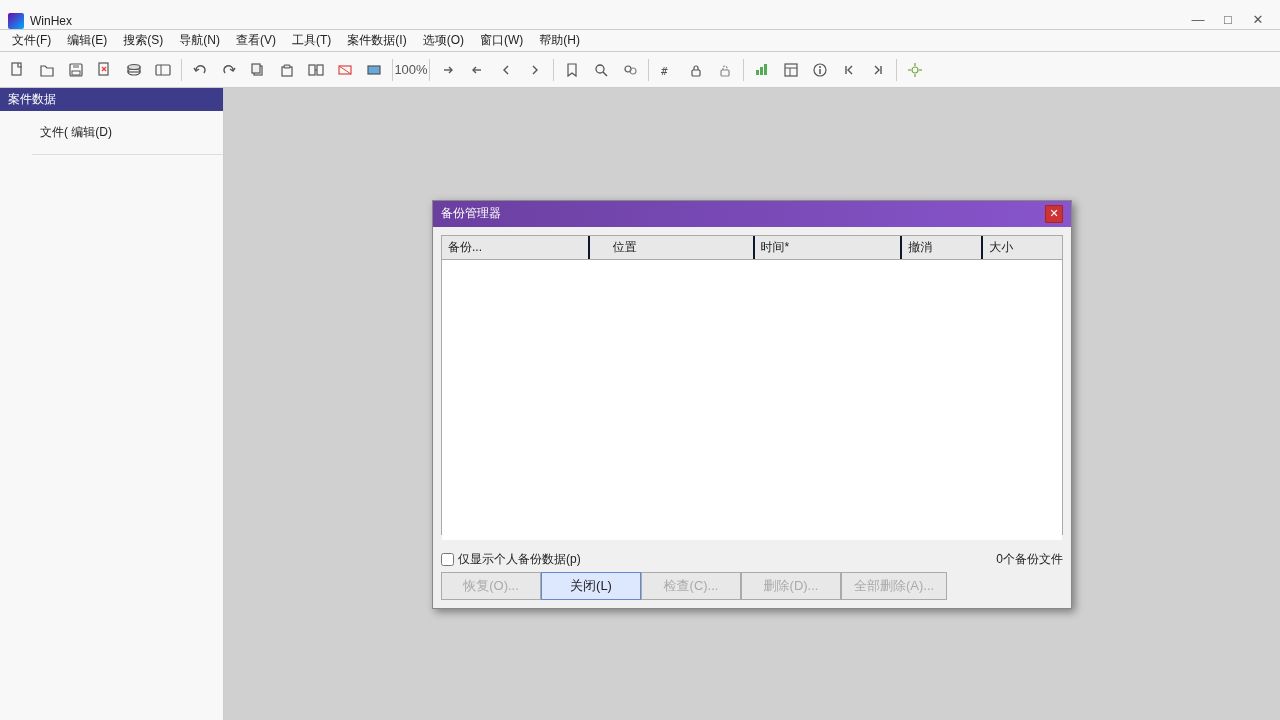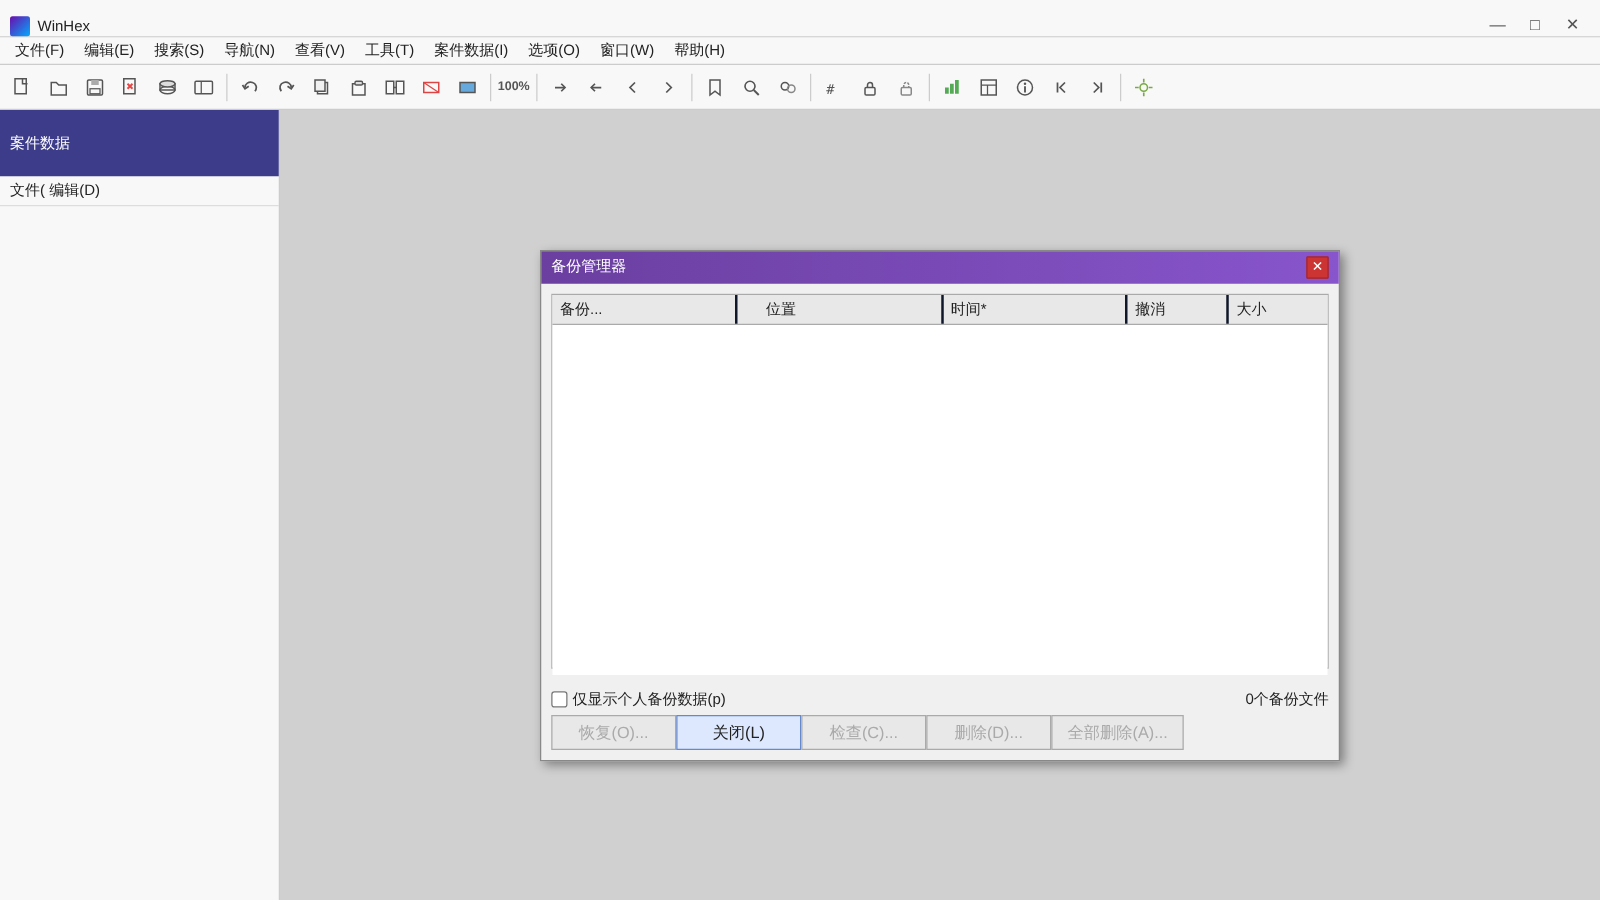--- a/index.html
+++ b/index.html
@@ -114,28 +114,29 @@
       width: 224px;
       background: #f8f8f8;
       border-right: 1px solid #ccc;
       display: flex;
       flex-direction: column;
     }
     .sidebar-header {
       background: #3c3c8a;
       color: white;
       font-size: 12px;
-      padding: 18px 8px;
+      padding: 3px 8px;
       font-weight: normal;
     }
     .sidebar-sub-header {
       font-size: 12px;
-      padding: 3px 8px;
+      padding: 13px 8px;
       color: #222;
       border-bottom: 1px solid #ddd;
+      margin-left: 32px;
     }
     .main-view {
       flex: 1;
       background: #d0d0d0;
       position: relative;
     }
 
     
     .dialog-overlay {
       position: absolute;
@@ -363,21 +364,21 @@
         <line x1="2" y1="4" x2="14" y2="12" stroke="#d44" stroke-width="1"></line>
       </svg>
   </button>
   <button class="tool-btn" title="Fill">
     <svg width="16" height="16" viewBox="0 0 16 16">
         <rect x="2" y="4" width="12" height="8" fill="#6ad" stroke="#555" stroke-width="1.2"></rect>
       </svg>
   </button>
   <div class="tool-sep"></div>
   <button class="tool-btn" title="100%">
-    <span style="font-size:10px;font-weight:bold;color:#555">100%</span>
+    <span style="font-size:13px;font-weight:normal;color:#555">100%</span>
   </button>
   <div class="tool-sep"></div>
   <button class="tool-btn" title="Forward">
     <svg width="16" height="16" viewBox="0 0 16 16">
         <line x1="4" y1="8" x2="12" y2="8" stroke="#555" stroke-width="1.4"></line>
         <polyline points="9,5 12,8 9,11" fill="none" stroke="#555" stroke-width="1.4"></polyline>
       </svg>
   </button>
   <button class="tool-btn" title="Back">
     <svg width="16" height="16" viewBox="0 0 16 16">

